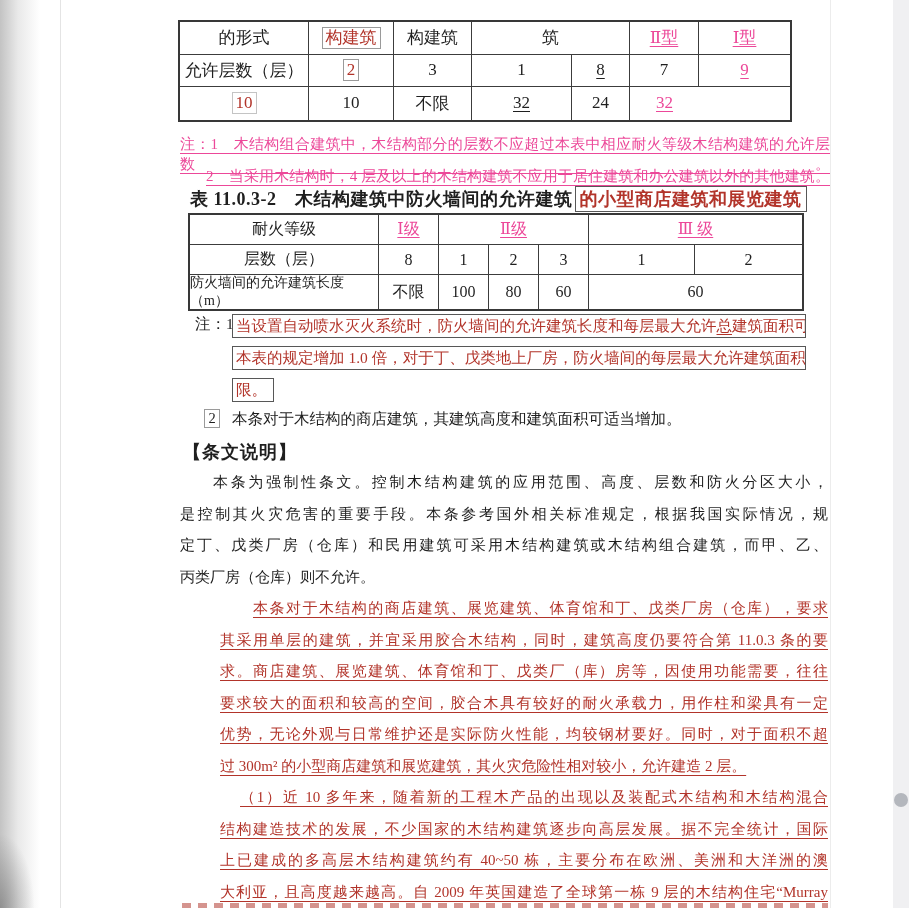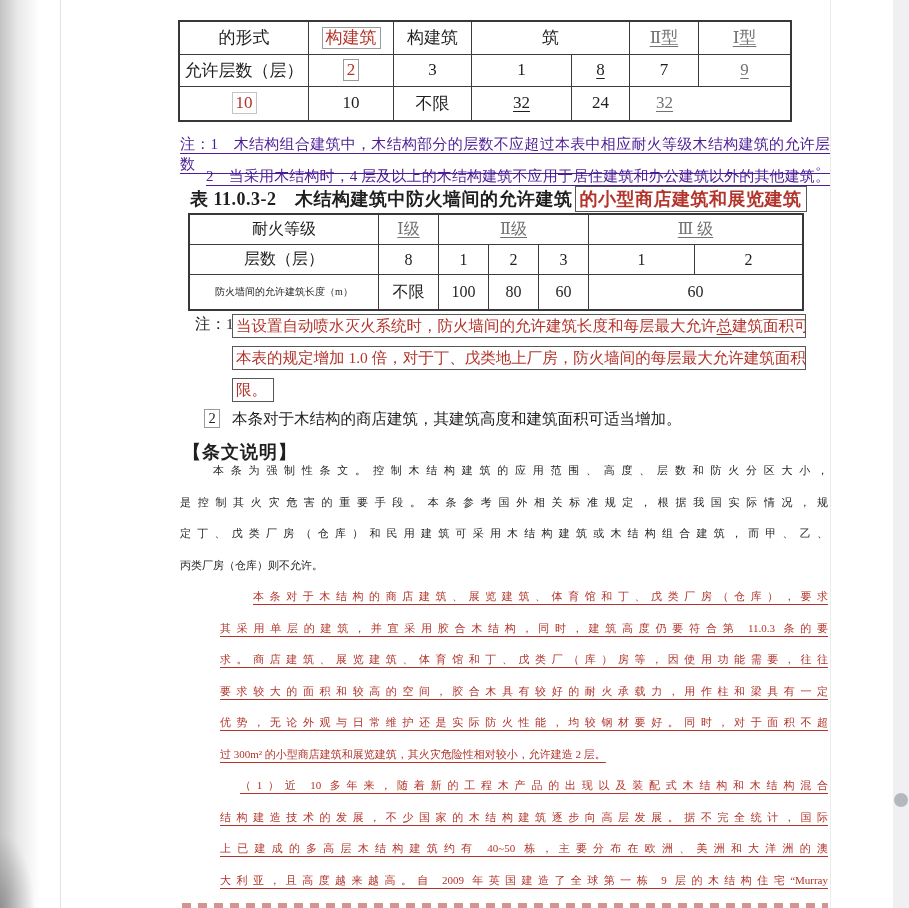--- a/index.html
+++ b/index.html
@@ -10,69 +10,69 @@
        background:linear-gradient(90deg,#c3c3c3 0,#e9e9e9 45%,#ffffff 100%);}
   .corner-shadow{position:absolute;left:0;top:835px;width:34px;height:73px;
        background:radial-gradient(ellipse at 0% 100%,rgba(110,110,110,.6),rgba(110,110,110,0) 72%);}
   .vline-a{position:absolute;left:60px;top:0;width:1px;height:908px;background:#e4e4e4;}
   .vline-b{position:absolute;left:830px;top:0;width:1px;height:908px;background:#ececec;}
   .scroll-area{position:absolute;left:893px;top:0;width:16px;height:908px;background:#f0f0f2;}
   .scroll-dot{position:absolute;left:894px;top:793px;width:14px;height:14px;border-radius:50%;background:#b4b7bd;}
 
   
   .red{color:#b2342a;}
-  .ru{color:#737373;text-decoration:underline;text-underline-offset:3px;text-decoration-thickness:1px;}
+  .ru{color:#ec4899;text-decoration:underline;text-underline-offset:3px;text-decoration-thickness:1px;}
   .u{text-decoration:underline;text-underline-offset:3px;text-decoration-thickness:1px;}
   .box-sm{display:inline-block;border:1px solid #9a9a9a;padding:0 3px;line-height:1.15;}
 
   
   .t1{position:absolute;left:178px;top:20px;width:610px;border:2px solid #383838;display:grid;
       grid-template-columns:129px 85px 78px 100px 58px 69px 91px;grid-auto-rows:32.5px;
       font-size:17px;background:#fff;}
   .t1 .cell,.t2 .cell{display:flex;align-items:center;justify-content:center;
       border-right:1.5px solid #3c3c3c;border-bottom:1.5px solid #3c3c3c;box-sizing:border-box;}
   .t1 .lastcol,.t2 .lastcol{border-right:none;text-align:right;}
   .t1 .lastrow,.t2 .lastrow{border-bottom:none;}
   .t1 .span2{grid-column:span 2;}
 
   
   .n-upper{position:absolute;left:180px;width:650px;font-size:15px;line-height:20px;
-      color:#4c1d95;text-align:justify;text-align-last:justify;text-justify:inter-character;
+      color:#ec4899;text-align:justify;text-align-last:justify;text-justify:inter-character;
       text-decoration:underline;text-underline-offset:4px;text-decoration-thickness:1px;}
   .n-upper.l1{top:134px;}
   .n-upper.l2{top:166px;padding-left:26px;box-sizing:border-box;}
 
   
   .caption{position:absolute;left:190px;top:186px;font-size:18px;font-weight:bold;letter-spacing:.5px;white-space:nowrap;}
   .caption .boxed{display:inline-block;border:1.5px solid #575757;color:#b2342a;padding:0 4px;margin-left:2px;}
 
   
   .t2{position:absolute;left:188px;top:213px;width:612px;border:2px solid #383838;display:grid;
       grid-template-columns:189px 60px 50px 50px 50px 106px 107px;grid-template-rows:30px 30px 34px;
       font-size:16px;background:#fff;}
   .t2 .span3{grid-column:span 3;}
   .t2 .span2{grid-column:span 2;}
-  .t2 .small{font-size:10px;align-items:center;}
+  .t2 .small{font-size:14px;align-items:center;}
 
   
   .n-low-label1{position:absolute;left:195px;top:314px;font-size:15.5px;font-family:Liberation Serif, serif;}
   .n-box{position:absolute;left:232px;width:574px;height:24px;border:1.5px solid #575757;box-sizing:border-box;
       color:#b2342a;font-size:15.5px;line-height:21px;padding:0 3px;
       text-align:justify;text-align-last:justify;text-justify:inter-character;white-space:nowrap;overflow:hidden;}
   .n-box.b1{top:314px;}
   .n-box.b2{top:346px;}
   .n-box.b3{top:378px;width:42px;text-align:left;text-align-last:left;}
   .n-box .emph{text-decoration:underline;text-underline-offset:3px;}
   .n-low2-num{position:absolute;left:204px;top:409px;width:16px;height:19px;border:1px solid #9a9a9a;
       font-size:14.5px;display:flex;align-items:center;justify-content:center;box-sizing:border-box;}
   .n-low2-text{position:absolute;left:232px;top:409px;font-size:15.5px;}
 
   
   .c-heading{position:absolute;left:183px;top:440px;font-size:18px;font-weight:bold;letter-spacing:1px;}
-  .commentary{position:absolute;left:180px;top:455px;width:648px;font-size:11px;}
+  .commentary{position:absolute;left:180px;top:467px;width:648px;font-size:15px;}
   .cline{height:31.5px;line-height:31.5px;overflow:hidden;
       text-align:justify;text-justify:inter-character;}
   .cline.fill{text-align-last:justify;}
   .cline.redline{color:#b2342a;text-decoration:underline;text-underline-offset:4px;text-decoration-thickness:1px;margin-left:40px;}
   .cline.ind2{text-indent:33px;}
   .cline.ind1{text-indent:20px;}
 
   
   .clipped-line{position:absolute;left:182px;top:903px;width:646px;height:5px;
       background:repeating-linear-gradient(90deg,rgba(178,60,50,.55) 0 9px,rgba(178,60,50,0) 9px 16px);}

